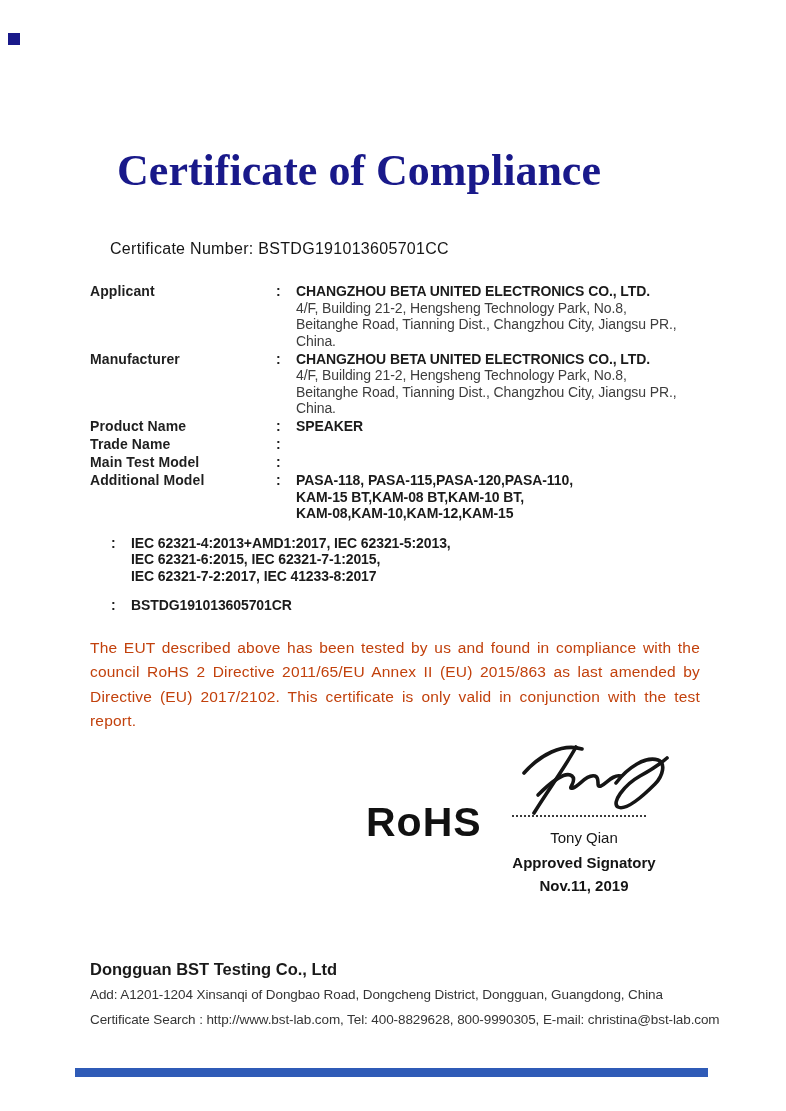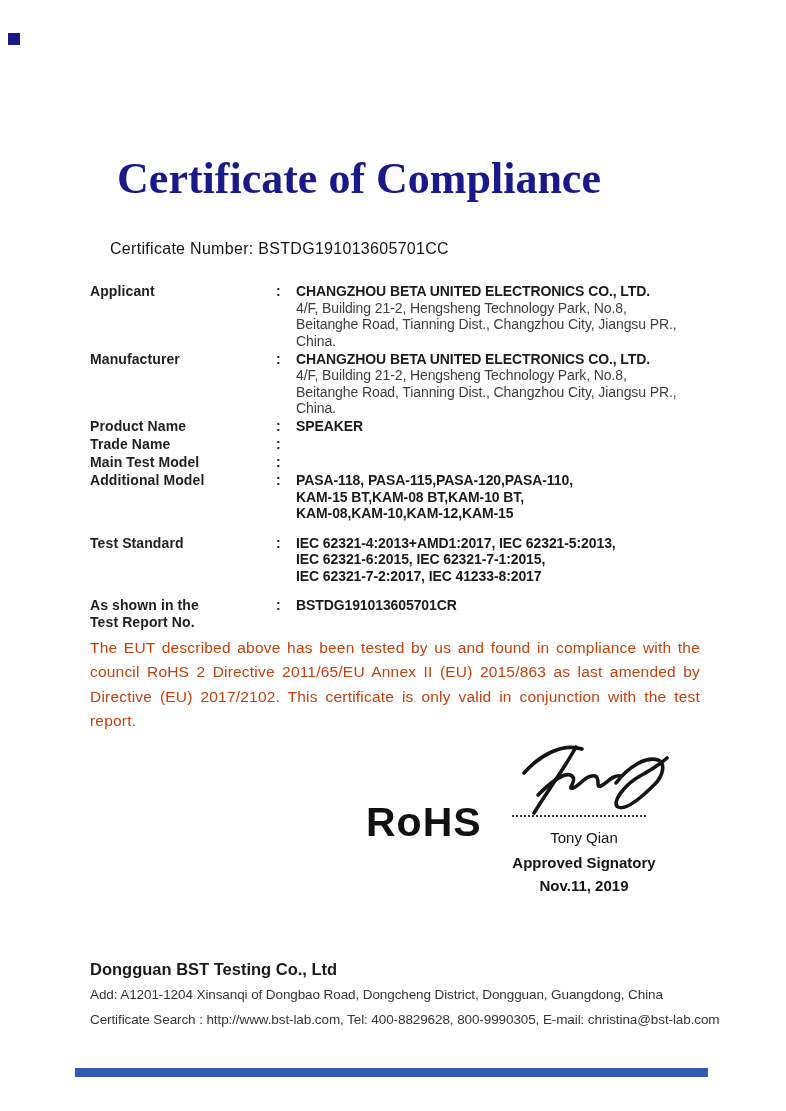--- a/index.html
+++ b/index.html
@@ -2,21 +2,21 @@
 <html><head>
 <meta charset="utf-8">
 <style>
   html,body{margin:0;padding:0;}
   body{
     width:786px;height:1111px;position:relative;background:#ffffff;
     font-family:"Liberation Sans", sans-serif;color:#1f1f1f;overflow:hidden;
   }
   .corner-mark{position:absolute;left:8px;top:33px;width:12px;height:12px;background:#19198a;}
   .title{
-    position:absolute;left:29px;top:153px;width:660px;text-align:center;
+    position:absolute;left:29px;top:145px;width:660px;text-align:center;
     font-family:"Liberation Serif", serif;font-weight:bold;font-size:44px;
     color:#19198a;letter-spacing:0px;
   }
   .cert-number{
     position:absolute;left:110px;top:240px;font-size:16px;letter-spacing:.3px;color:#161616;
   }
   .fields{position:absolute;left:90px;top:283px;width:620px;}
   .frow{display:flex;font-size:14px;line-height:16.5px;margin-bottom:1.5px;gap:13px;}
   .frow.gap{margin-top:13px;}
   .flabel{width:152px;font-weight:bold;flex-shrink:0;letter-spacing:.1px;}
@@ -95,34 +95,29 @@
     <div class="flabel">Additional Model</div>
     <div class="fcolon">:</div>
     <div class="fvalue">
       <div class="v-strong">PASA-118, PASA-115,PASA-120,PASA-110,</div>
       <div class="v-strong">KAM-15 BT,KAM-08 BT,KAM-10 BT,</div>
       <div class="v-strong">KAM-08,KAM-10,KAM-12,KAM-15</div>
     </div>
   </div>
 
   <div class="frow gap">
-    <div class="flabel">Test Standard</div>
     <div class="fcolon">:</div>
     <div class="fvalue">
       <div class="v-strong">IEC 62321-4:2013+AMD1:2017, IEC 62321-5:2013,</div>
       <div class="v-strong">IEC 62321-6:2015, IEC 62321-7-1:2015,</div>
       <div class="v-strong">IEC 62321-7-2:2017, IEC 41233-8:2017</div>
     </div>
   </div>
 
   <div class="frow gap">
-    <div class="flabel">
-      <div>As shown in the</div>
-      <div>Test Report No.</div>
-    </div>
     <div class="fcolon">:</div>
     <div class="fvalue">
       <div class="v-strong">BSTDG191013605701CR</div>
     </div>
   </div>
 
 </div>
 
 <div class="statement">The EUT described above has been tested by us and found in compliance with the council RoHS 2 Directive 2011/65/EU Annex II (EU) 2015/863 as last amended by Directive (EU) 2017/2102. This certificate is only valid in conjunction with the test report.</div>
 

